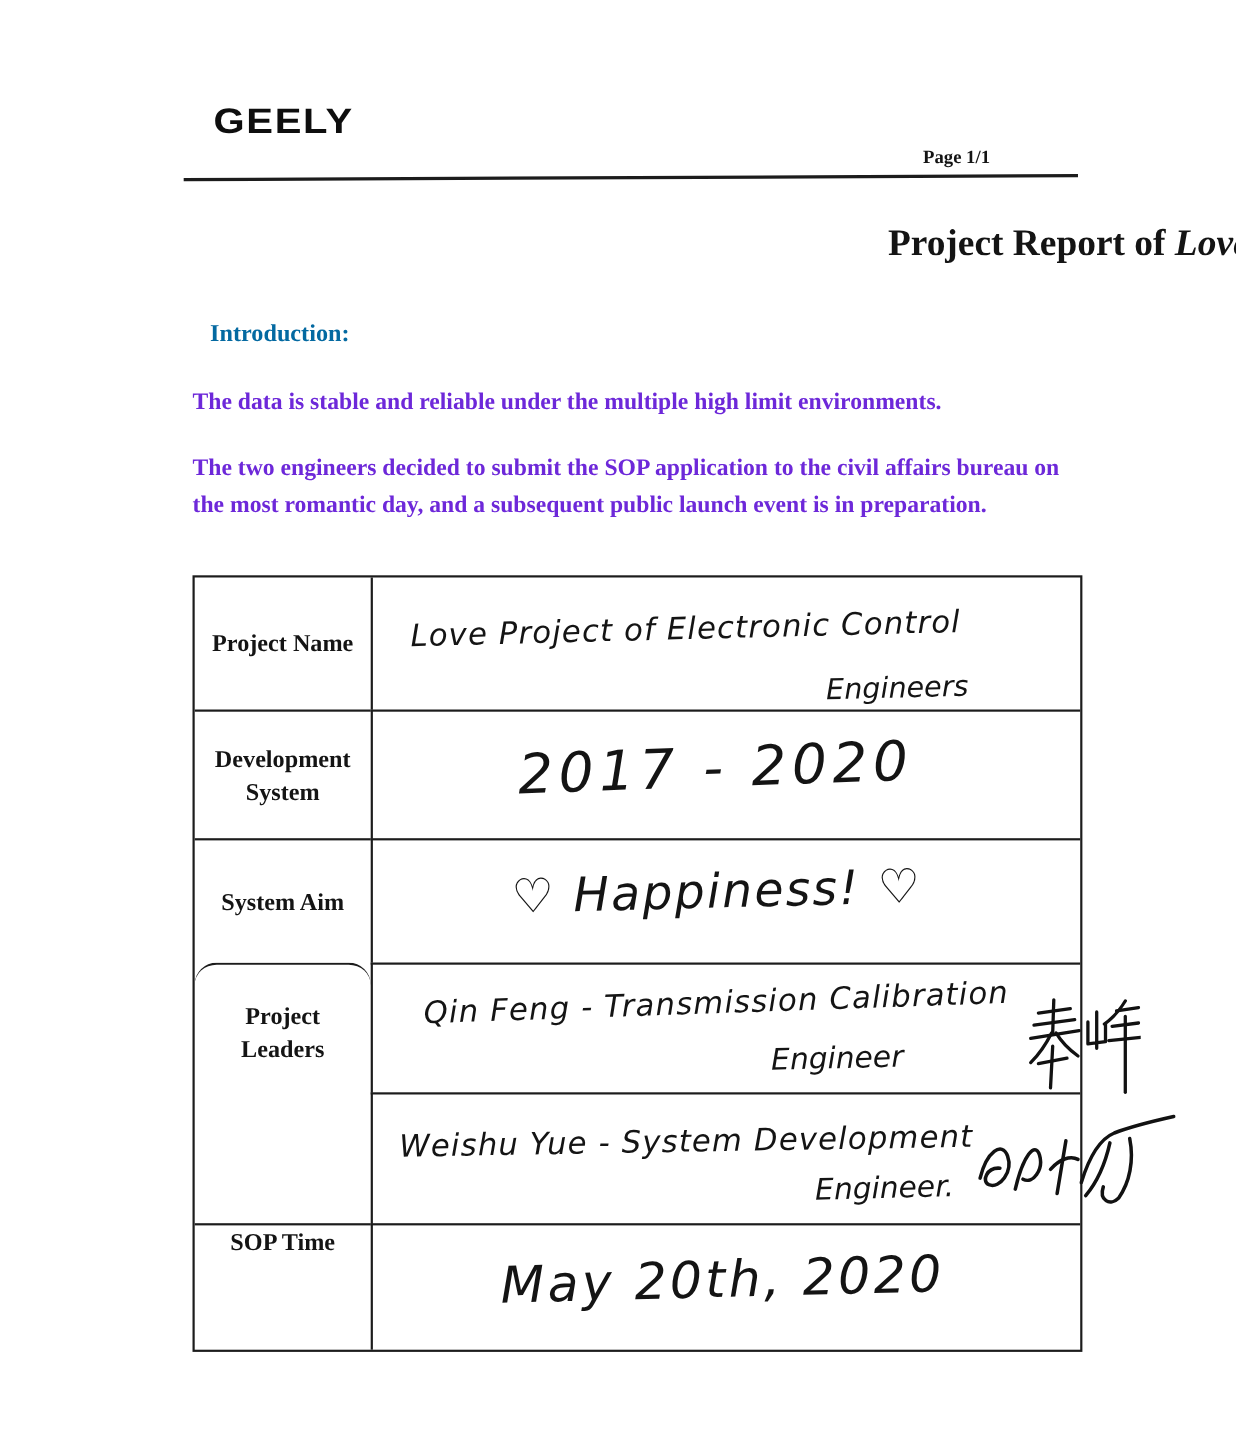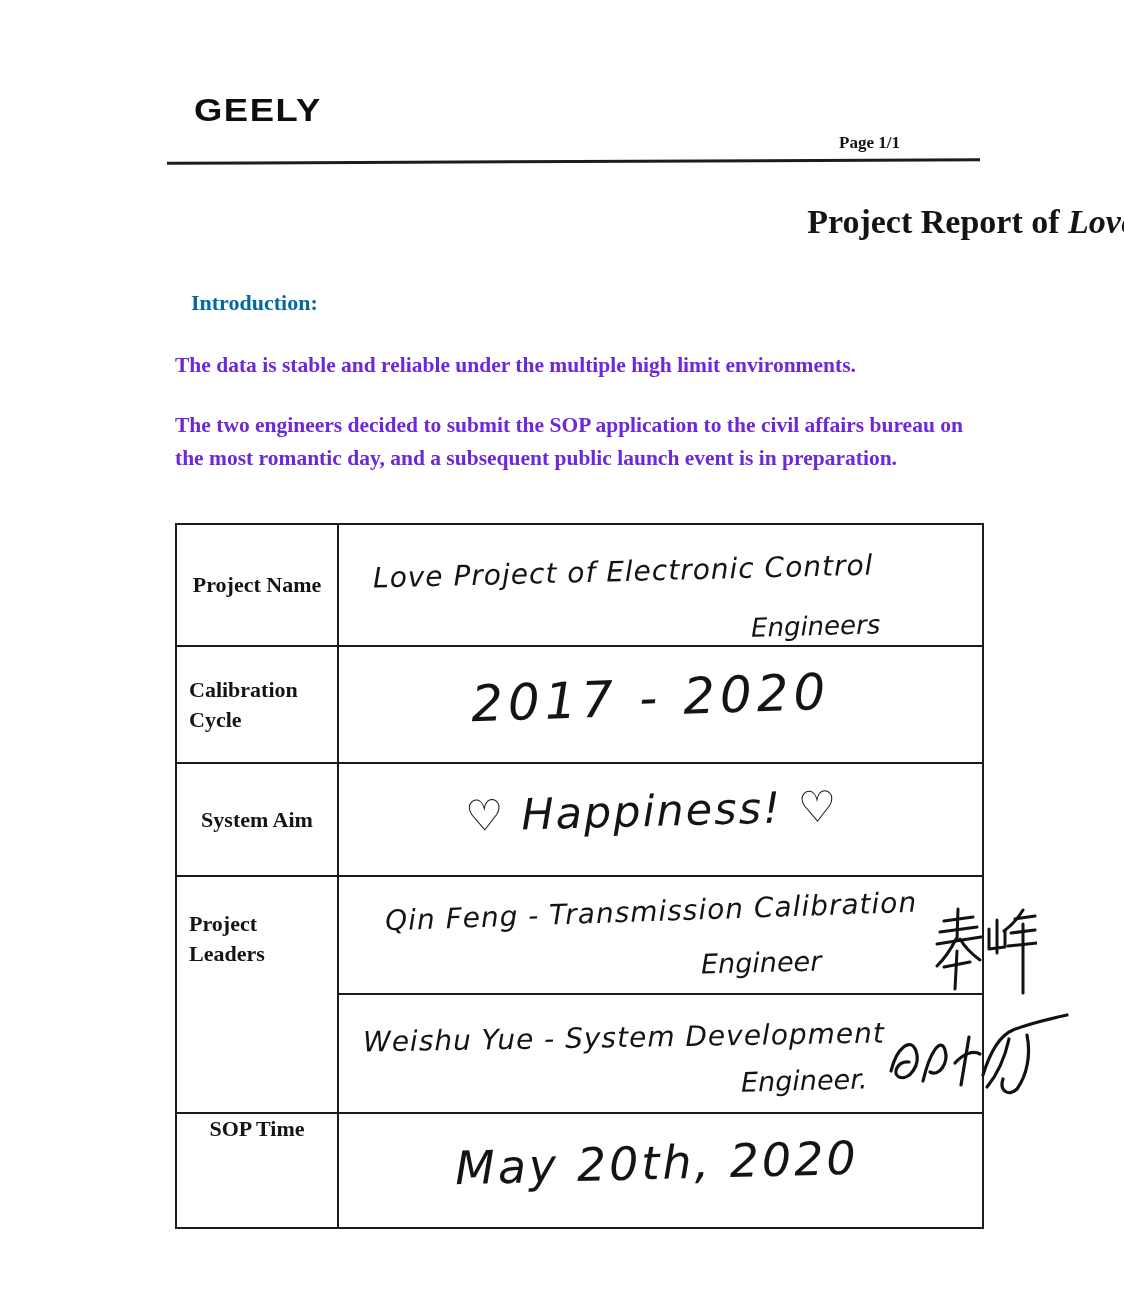--- a/index.html
+++ b/index.html
@@ -52,26 +52,26 @@
   .doc-table{
     position:absolute;left:163px;top:523px;width:805px;
     display:grid;
     grid-template-columns:160px 1fr;
     grid-template-rows:120px 117px 113px 118px 119px 115px;
     border:2px solid #1c1c1c;
     background:#ffffff;
   }
   .t-label{
     display:flex;align-items:center;justify-content:center;
-    font-weight:700;font-size:22px;color:#141414;
+    text-align:center;font-weight:700;font-size:22px;color:#141414;
     padding:0 12px;line-height:1.35;
   }
   .t-value{position:relative;border-left:2px solid #1c1c1c;}
   .bt{border-top:2px solid #1c1c1c;}
-  .t-label.leaders{grid-row:span 2;align-items:flex-start;padding-top:32px;}
+  .t-label.leaders{grid-row:span 2;align-items:flex-start;padding-top:32px;border-radius:20px;}
   .t-label.sop{align-items:flex-start;}
 
   
   .hw{
     position:absolute;
     font-family:"DejaVu Sans",sans-serif;
     font-style:italic;font-weight:400;
     color:#141414;white-space:nowrap;
     transform:rotate(-1.5deg);
   }
@@ -106,21 +106,21 @@
   <div class="para para-2">The two engineers decided to submit the SOP application to the civil affairs bureau on the most romantic day, and a subsequent public launch event is in preparation.</div>
 
   <div class="doc-table">
 
     <div class="t-label">Project Name</div>
     <div class="t-value">
       <span class="hw hw-name1">Love Project of Electronic Control</span>
       <span class="hw hw-name2">Engineers</span>
     </div>
 
-    <div class="t-label bt">Calibration Cycle</div>
+    <div class="t-label bt">Development System</div>
     <div class="t-value bt">
       <span class="hw hw-cycle">2017 - 2020</span>
     </div>
 
     <div class="t-label bt">System Aim</div>
     <div class="t-value bt">
       <span class="hw hw-aim">♡ Happiness! ♡</span>
     </div>
 
     <div class="t-label bt leaders">Project Leaders</div>

